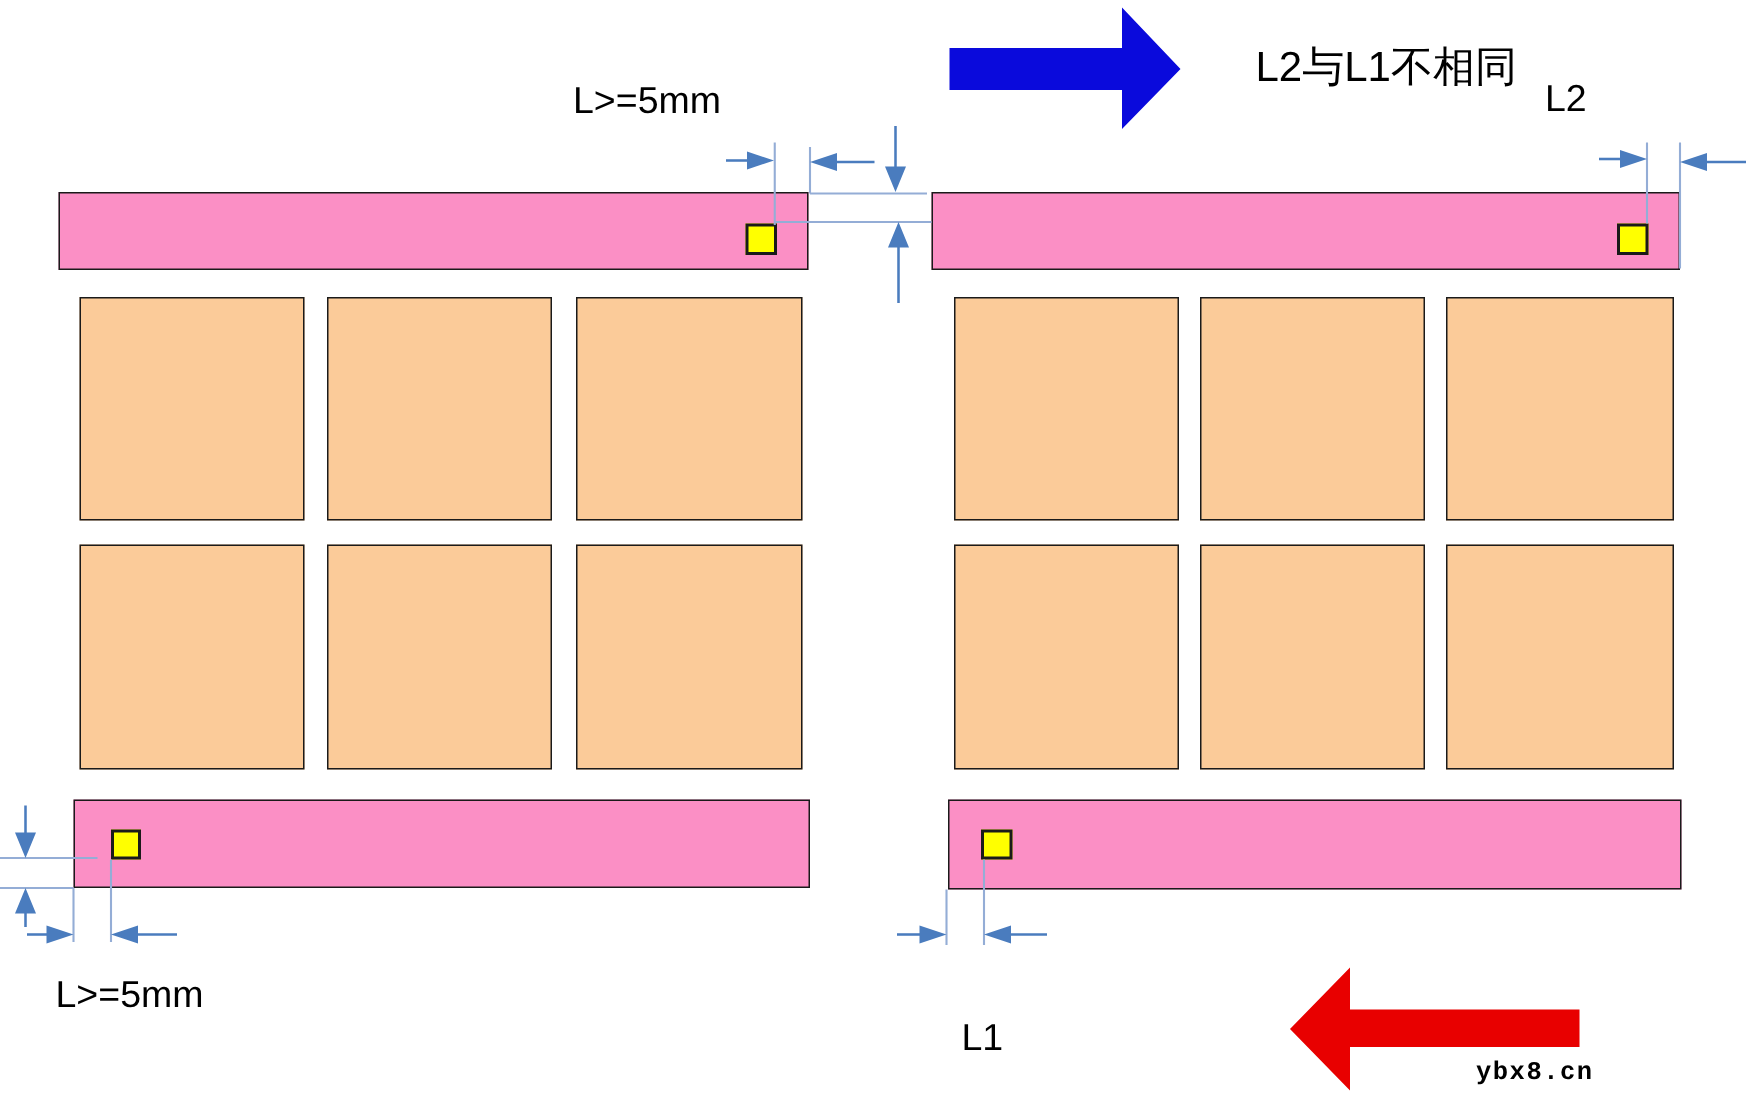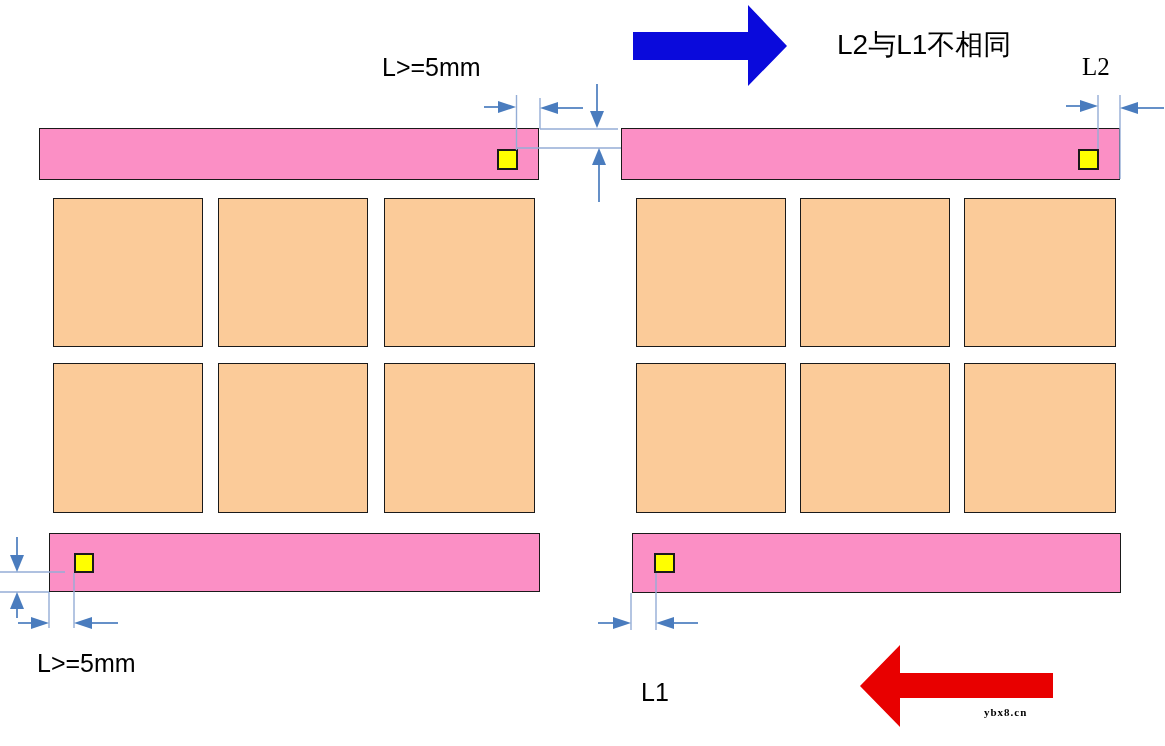--- a/index.html
+++ b/index.html
@@ -33,22 +33,22 @@
   }
   .lbl {
     position: absolute;
     color: #000000;
     line-height: 1;
     white-space: nowrap;
   }
   .dim-lbl { font-size: 25px; }
   .note-lbl { font-size: 28px; }
   .watermark-lbl {
-    font-family: Liberation Serif, serif;
-    font-size: 11px;
+    font-family: Liberation Mono, monospace;
+    font-size: 17px;
     font-weight: bold;
     letter-spacing: 1px;
   }
 </style>
 </head>
 <body>
 
 <div class="stage">
 
   <div class="rail" style="left: 39px; top: 128px; width: 500px; height: 52px; background: rgb(251, 143, 197);"></div>
@@ -120,19 +120,19 @@
       <polygon points="74,623 92,617 92,629" fill="#4A7CBE"></polygon>
       <polygon points="631,623 613,617 613,629" fill="#4A7CBE"></polygon>
       <polygon points="656,623 674,617 674,629" fill="#4A7CBE"></polygon>
     </g>
 
     <polygon points="633,32 748,32 748,5 787,46 748,86 748,60 633,60" fill="#0A0ADC"></polygon>
     <polygon points="860,686 900,645 900,673 1053,673 1053,698 900,698 900,727" fill="#E80000"></polygon>
   </svg>
 
   <div class="lbl dim-lbl" style="left:382px;  top:55px;">L&gt;=5mm</div>
-  <div class="lbl dim-lbl" style="left:1082px; top:54px;font-family:Liberation Serif, serif;">L2</div>
+  <div class="lbl dim-lbl" style="left:1030px; top:54px;">L2</div>
   <div class="lbl note-lbl" style="left:837px;  top:31px;">L2与L1不相同</div>
   <div class="lbl dim-lbl" style="left:37px;   top:651px;">L&gt;=5mm</div>
   <div class="lbl dim-lbl" style="left:641px;  top:680px;">L1</div>
   <div class="lbl watermark-lbl" style="left:984px;  top:707px;">ybx8.cn</div>
 
 </div>
 
 </body></html>

